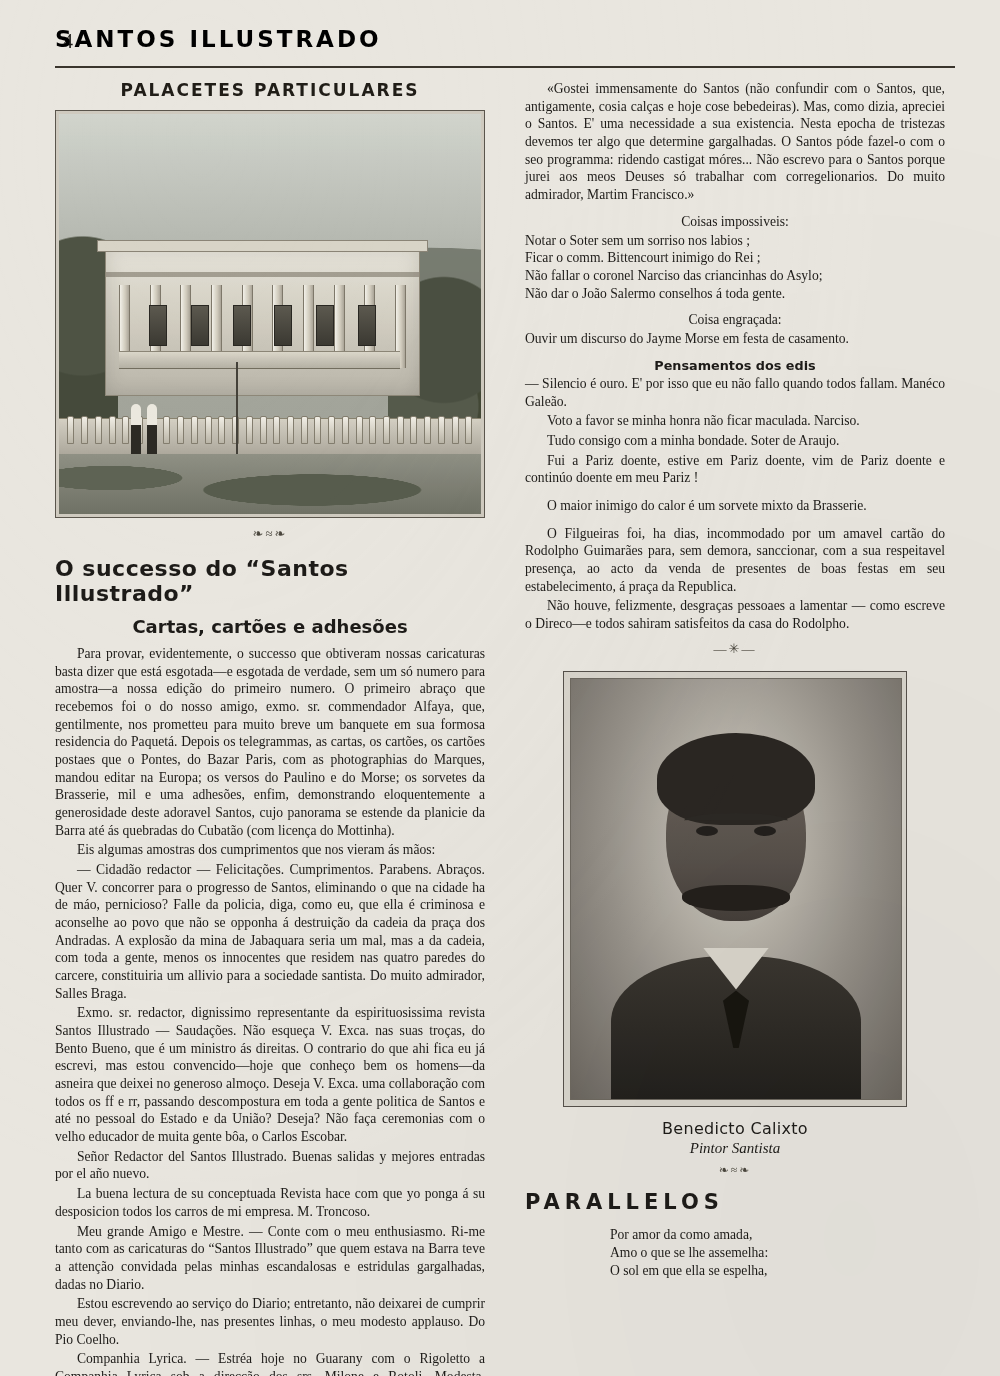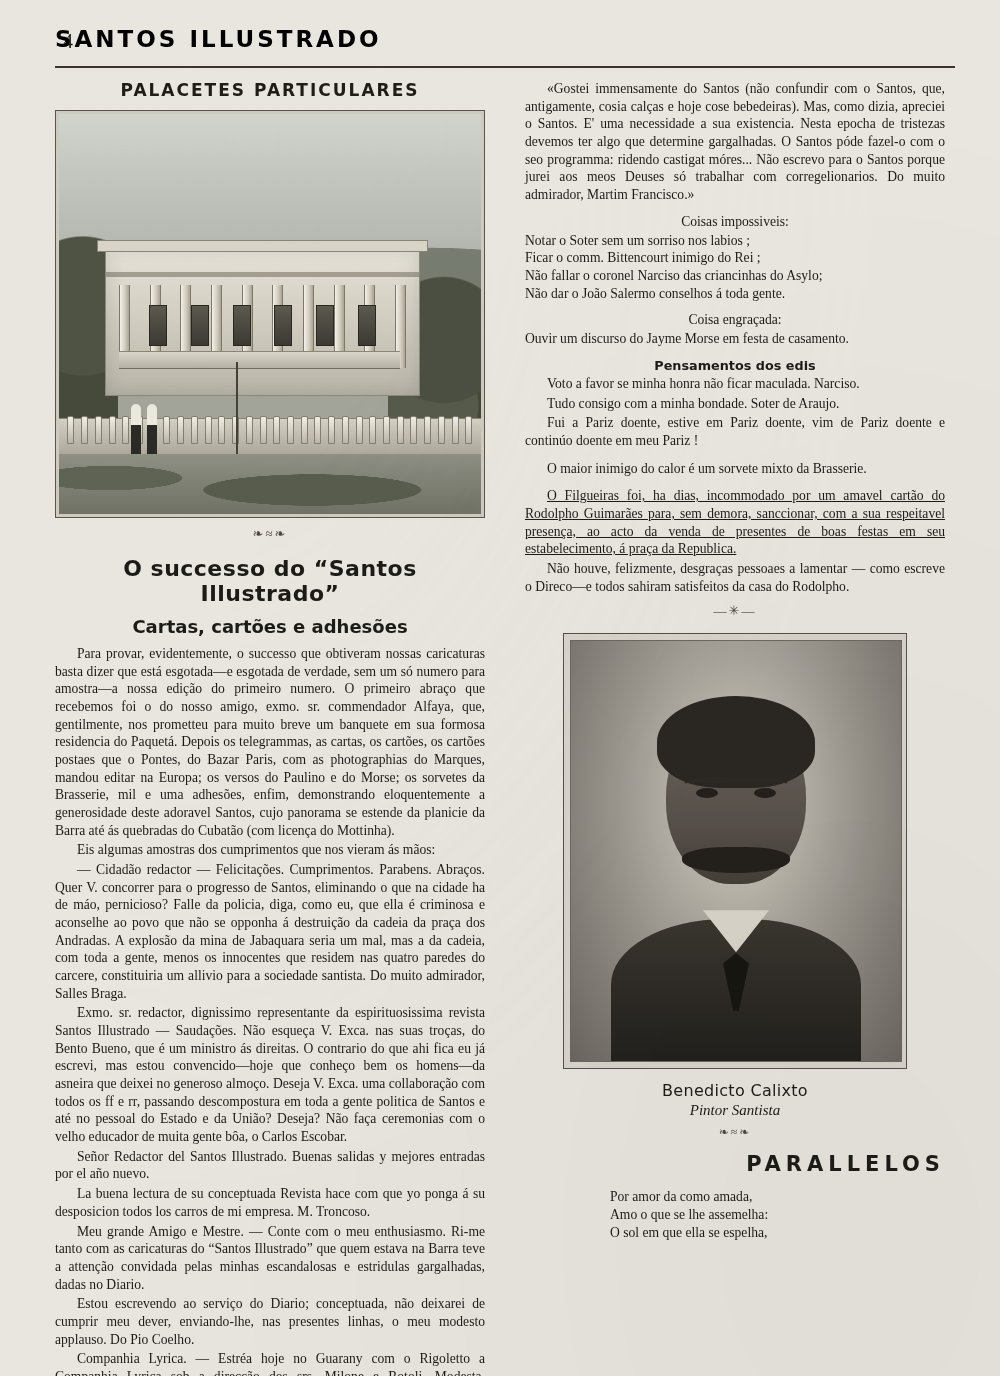--- a/index.html
+++ b/index.html
@@ -251,21 +251,21 @@
 
   .ornament {
     text-align: center;
     font-size: 13px;
     color: #4a463d;
     letter-spacing: 2px;
     margin: 8px 0 14px 0;
   }
 
   .article-title {
-    text-align: center;
+    text-align: left;
     font-family: "DejaVu Sans", sans-serif;
     font-size: 22px;
     font-weight: bold;
     letter-spacing: .5px;
     margin: 2px 0 10px 0;
   }
   .sub-title {
     text-align: center;
     font-family: "DejaVu Sans", sans-serif;
     font-size: 18px;
@@ -396,21 +396,21 @@
     letter-spacing: .3px;
   }
   .portrait-role {
     text-align: center;
     font-style: italic;
     font-size: 15px;
     margin-top: 2px;
   }
 
   .parallelos {
-    text-align: right;
+    text-align: left;
     font-family: "DejaVu Sans", sans-serif;
     font-size: 21px;
     letter-spacing: 5px;
     margin: 12px 0 12px 0;
   }
   .poem {
     margin: 0 auto;
     width: 250px;
     font-size: 13.6px;
     line-height: 1.32;
@@ -518,45 +518,46 @@
     <h1 class="article-title">O successo do “Santos Illustrado”</h1>
     <div class="sub-title">Cartas, cartões e adhesões</div>
 
     <p class="body">Para provar, evidentemente, o successo que obtiveram nossas caricaturas basta dizer que está esgotada—e esgotada de verdade, sem um só numero para amostra—a nossa edição do primeiro numero. O primeiro abraço que recebemos foi o do nosso amigo, exmo. sr. commendador Alfaya, que, gentilmente, nos prometteu para muito breve um banquete em sua formosa residencia do Paquetá. Depois os telegrammas, as cartas, os cartões, os cartões postaes que o Pontes, do Bazar Paris, com as photographias do Marques, mandou editar na Europa; os versos do Paulino e do Morse; os sorvetes da Brasserie, mil e uma adhesões, enfim, demonstrando eloquentemente a generosidade deste adoravel Santos, cujo panorama se estende da planicie da Barra até ás quebradas do Cubatão (com licença do Mottinha).</p>
     <p class="body">Eis algumas amostras dos cumprimentos que nos vieram ás mãos:</p>
     <p class="body">— Cidadão redactor — Felicitações. Cumprimentos. Parabens. Abraços. Quer V. concorrer para o progresso de Santos, eliminando o que na cidade ha de máo, pernicioso? Falle da policia, diga, como eu, que ella é criminosa e aconselhe ao povo que não se opponha á destruição da cadeia da praça dos Andradas. A explosão da mina de Jabaquara seria um mal, mas a da cadeia, com toda a gente, menos os innocentes que residem nas quatro paredes do carcere, constituiria um allivio para a sociedade santista. Do muito admirador, Salles Braga.</p>
     <p class="body">Exmo. sr. redactor, dignissimo representante da espirituosissima revista Santos Illustrado — Saudações. Não esqueça V. Exca. nas suas troças, do Bento Bueno, que é um ministro ás direitas. O contrario do que ahi fica eu já escrevi, mas estou convencido—hoje que conheço bem os homens—da asneira que deixei no generoso almoço. Deseja V. Exca. uma collaboração com todos os ff e rr, passando descompostura em toda a gente politica de Santos e até no pessoal do Estado e da União? Deseja? Não faça ceremonias com o velho educador de muita gente bôa, o Carlos Escobar.</p>
     <p class="body">Señor Redactor del Santos Illustrado. Buenas salidas y mejores entradas por el año nuevo.</p>
     <p class="body">La buena lectura de su conceptuada Revista hace com que yo ponga á su desposicion todos los carros de mi empresa. M. Troncoso.</p>
     <p class="body">Meu grande Amigo e Mestre. — Conte com o meu enthusiasmo. Ri-me tanto com as caricaturas do “Santos Illustrado” que quem estava na Barra teve a attenção convidada pelas minhas escandalosas e estridulas gargalhadas, dadas no Diario.</p>
-    <p class="body">Estou escrevendo ao serviço do Diario; conceptuada, não deixarei de cumprir meu dever, enviando-lhe, nas presentes linhas, o meu modesto applauso. Do Pio Coelho.</p>
+    <p class="body">Estou escrevendo ao serviço do Diario; entretanto, não deixarei de cumprir meu dever, enviando-lhe, nas presentes linhas, o meu modesto applauso. Do Pio Coelho.</p>
     <p class="body">Companhia Lyrica. — Estréa hoje no Guarany com o Rigoletto a Companhia Lyrica sob a direcção dos srs. Milone e Rotoli. Modesta, apresentando-se ao publico sem estrondosa reclame, tem, entretanto, um magnifico repertorio e um elenco excellente.</p>
   </div>
 
   <div class="col-right">
 
     <p class="body">«Gostei immensamente do Santos (não confundir com o Santos, que, antigamente, cosia calças e hoje cose bebedeiras). Mas, como dizia, apreciei o Santos. E' uma necessidade a sua existencia. Nesta epocha de tristezas devemos ter algo que determine gargalhadas. O Santos póde fazel-o com o seo programma: ridendo castigat móres... Não escrevo para o Santos porque jurei aos meos Deuses só trabalhar com corregelionarios. Do muito admirador, Martim Francisco.»</p>
 
     <div class="rsec-head">Coisas impossiveis:</div>
     <p class="list-line">Notar o Soter sem um sorriso nos labios ;</p>
     <p class="list-line">Ficar o comm. Bittencourt inimigo do Rei ;</p>
     <p class="list-line">Não fallar o coronel Narciso das criancinhas do Asylo;</p>
     <p class="list-line">Não dar o João Salermo conselhos á toda gente.</p>
 
     <div class="rsec-head">Coisa engraçada:</div>
     <p class="body noind">Ouvir um discurso do Jayme Morse em festa de casamento.</p>
 
     <div class="rsec-head bold">Pensamentos dos edis</div>
+    <p class="body noind">— Silencio é ouro. E' por isso que eu não fallo quando todos fallam. Manéco Galeão.</p>
     <p class="body small-ind">Voto a favor se minha honra não ficar maculada. Narciso.</p>
     <p class="body small-ind">Tudo consigo com a minha bondade. Soter de Araujo.</p>
 
     <p class="body">Fui a Pariz doente, estive em Pariz doente, vim de Pariz doente e continúo doente em meu Pariz !</p>
 
     <p class="body" style="margin-top:10px;">O maior inimigo do calor é um sorvete mixto da Brasserie.</p>
-    <p class="body" style="margin-top:10px;text-decoration:underline;">O Filgueiras foi, ha dias, incommodado por um amavel cartão do Rodolpho Guimarães para, sem demora, sanccionar, com a sua respeitavel presença, ao acto da venda de presentes de boas festas em seu estabelecimento, á praça da Republica.</p>
+    <p class="body" style="margin-top:10px;">O Filgueiras foi, ha dias, incommodado por um amavel cartão do Rodolpho Guimarães para, sem demora, sanccionar, com a sua respeitavel presença, ao acto da venda de presentes de boas festas em seu estabelecimento, á praça da Republica.</p>
     <p class="body">Não houve, felizmente, desgraças pessoaes a lamentar — como escreve o Direco—e todos sahiram satisfeitos da casa do Rodolpho.</p>
 
     <div class="ornament">—✳—</div>
 
     <div class="portrait-wrap">
       <div class="portrait">
         <div class="p-bg"></div>
         <div class="p-body"></div>
         <div class="p-head"></div>
         <div class="p-hair"></div>

